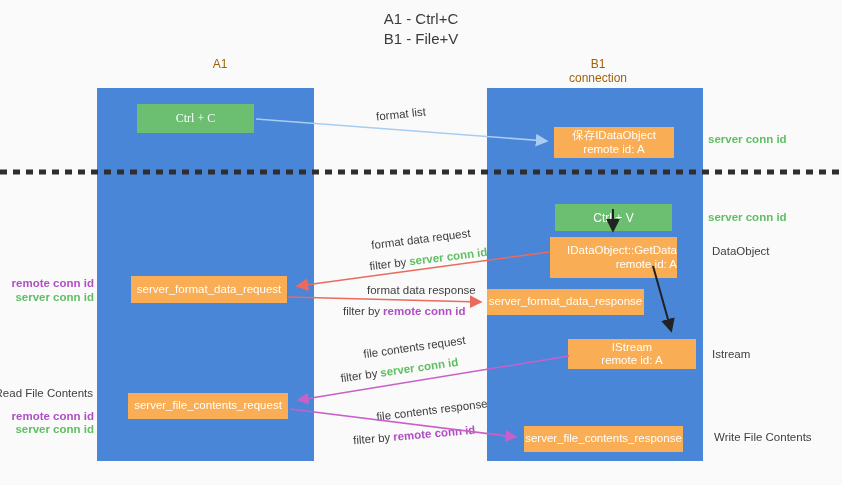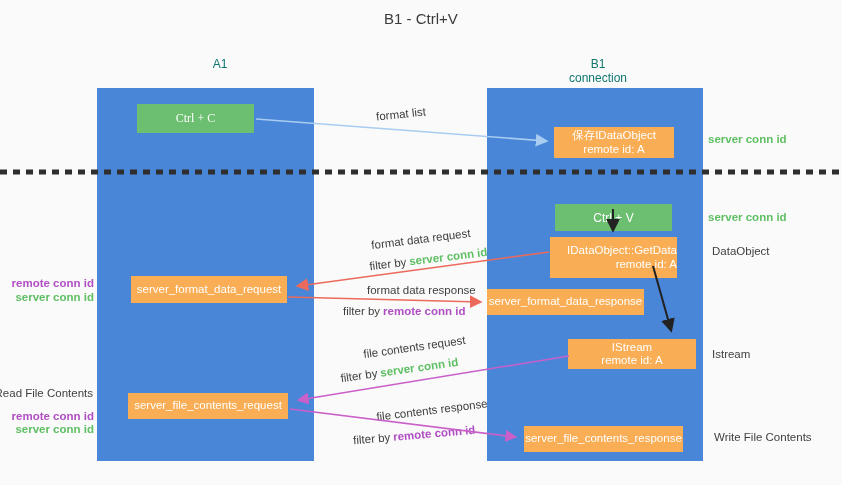--- a/index.html
+++ b/index.html
@@ -6,21 +6,21 @@
   body{font-family:"Liberation Sans",sans-serif;background:#fafafa;}
   #canvas{position:relative;width:842px;height:485px;background:#fafafa;overflow:hidden;}
 
   .title{position:absolute;top:9px;left:0;width:842px;text-align:center;
          font-size:15px;line-height:20px;color:#3b3b3b;}
 
   .lane{position:absolute;background:#4a86d8;}
   .lane-a1{left:97px;top:88px;width:217px;height:373px;}
   .lane-b1{left:487px;top:88px;width:216px;height:373px;}
 
-  .lane-header{position:absolute;text-align:center;font-size:12px;line-height:14px;color:#0f766e;width:140px;}
+  .lane-header{position:absolute;text-align:center;font-size:12px;line-height:14px;color:#a16207;width:140px;}
   .hdr-a1{left:150px;top:57px;}
   .hdr-b1{left:528px;top:57px;}
 
   .node{position:absolute;display:flex;flex-direction:column;align-items:center;justify-content:center;
         color:#ffffff;text-align:center;white-space:nowrap;}
   .green{background:#6cbe70;font-size:12px;}
   .orange{background:#f9ad54;font-size:11.5px;line-height:13.5px;}
 
   .n-ctrl-c{left:137px;top:104px;width:117px;height:29px;font-family:Liberation Serif, serif;}
   .n-save{left:554px;top:127px;width:120px;height:31px;}
@@ -44,21 +44,22 @@
   .side.ralign{text-align:right;}
 
   svg.overlay{position:absolute;left:0;top:0;width:842px;height:485px;pointer-events:none;}
 </style>
 </head>
 <body>
 
 <div id="canvas">
 
   <div class="title">
-    <div>B1 - Ctrl+V</div>
+    <div>A1 - Ctrl+C</div>
+    <div>B1 - File+V</div>
   </div>
 
   <div class="lane-header hdr-a1">
     <div>A1</div>
   </div>
   <div class="lane-header hdr-b1">
     <div>B1</div>
     <div>connection</div>
   </div>
 

